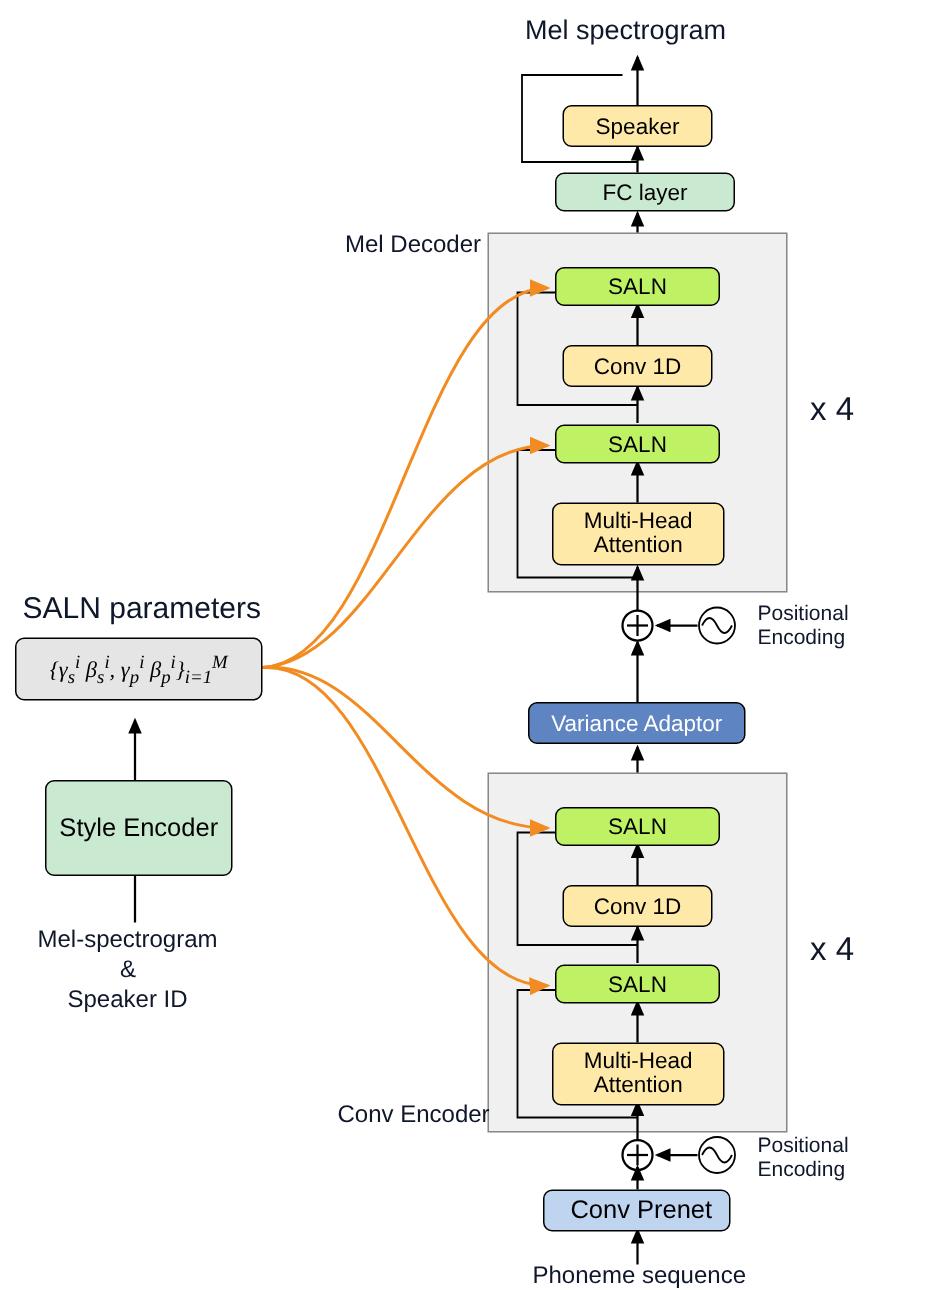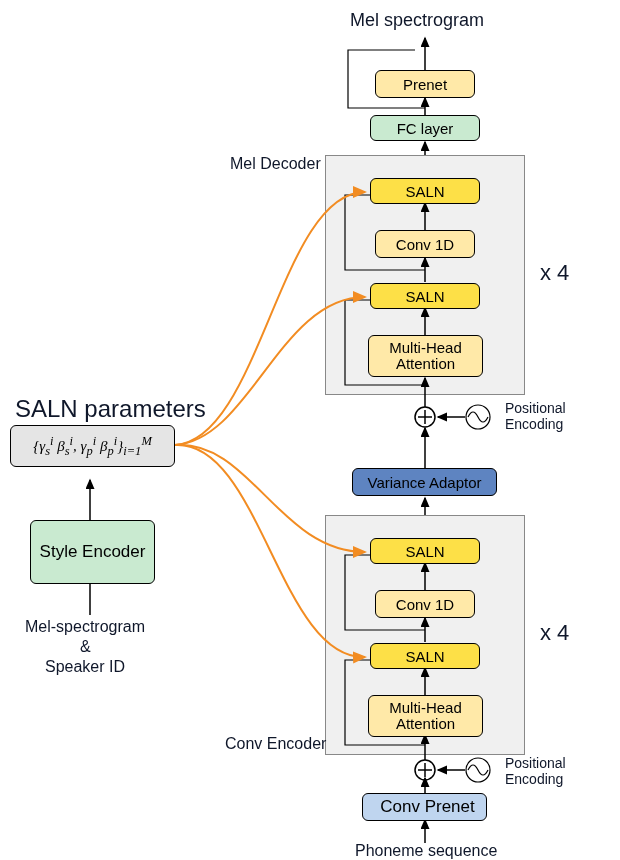--- a/index.html
+++ b/index.html
@@ -18,23 +18,23 @@
     border: 1px solid #000;
     border-radius: 6px;
     text-align: center;
     display: flex;
     align-items: center;
     justify-content: center;
     padding: 4px 8px;
   }
   .yellow { background: #ffe9a8; }
   .green  { background: #c9ead0; }
-  .orange { background: #fde047; color:#000;text-align:center; }
+  .orange { background: #bef264; color:#000;text-align:center; }
   .blue   { background: #bfd5ef; padding-left: 14px; }
-  .deepblue { background: #5e84c1; color:#000000; }
+  .deepblue { background: #5e84c1; color:#ffffff; }
   .purple { background: #e5e5e5; }
   .greybox {
     position:absolute;
     background:#f0f0f0;
     border:1px solid #888;
   }
   .label {
     position:absolute;
     font-size:16px;
     color:#0f172a;
@@ -120,23 +120,23 @@
   <line x1="90" y1="520" x2="90" y2="480" stroke="#000" stroke-width="1.5" marker-end="url(#arrow)"></line>
 
   <path d="M175,445 C260,440 280,660 365,657" fill="none" stroke="#f28c22" stroke-width="2" marker-end="url(#arrowO)"></path>
   <path d="M175,445 C250,440 280,552 365,552" fill="none" stroke="#f28c22" stroke-width="2" marker-end="url(#arrowO)"></path>
   <path d="M175,445 C250,440 280,297 365,297" fill="none" stroke="#f28c22" stroke-width="2" marker-end="url(#arrowO)"></path>
   <path d="M175,445 C260,440 280,192 365,192" fill="none" stroke="#f28c22" stroke-width="2" marker-end="url(#arrowO)"></path>
 </svg>
 
 <div class="label" style="left:350px; top:10px; font-size:18px;">Mel spectrogram</div>
 
-<div class="block yellow" style="left:375px; top:70px; width:100px; height:28px;">Prenet</div>
+<div class="block yellow" style="left:375px; top:70px; width:100px; height:28px;">Speaker</div>
 
-<div class="block green" style="left:370px; top:115px; width:110px; height:26px;">FC layer</div>
+<div class="block green" style="left:370px; top:115px; width:120px; height:26px;">FC layer</div>
 
 <div class="label" style="left:230px; top:155px;">Mel Decoder</div>
 
 <div class="label" style="left:540px; top:260px; font-size:22px;">x 4</div>
 
 <div class="block orange" style="left:370px; top:178px; width:110px; height:26px;">SALN</div>
 <div class="block yellow" style="left:375px; top:230px; width:100px; height:28px;">Conv 1D</div>
 <div class="block orange" style="left:370px; top:283px; width:110px; height:26px;">SALN</div>
 <div class="block yellow" style="left:368px; top:335px; width:115px; height:42px; line-height:1.1;">Multi-Head Attention</div>
 
@@ -152,21 +152,21 @@
 <div class="block yellow" style="left:375px; top:590px; width:100px; height:28px;">Conv 1D</div>
 <div class="block orange" style="left:370px; top:643px; width:110px; height:26px;">SALN</div>
 <div class="block yellow" style="left:368px; top:695px; width:115px; height:42px; line-height:1.1;">Multi-Head Attention</div>
 
 <div class="label small" style="left:505px; top:755px; width:90px;">Positional Encoding</div>
 
 <div class="block blue" style="left:362px; top:793px; width:125px; height:28px; font-size:17px;">Conv Prenet</div>
 
 <div class="label" style="left:355px; top:842px;">Phoneme sequence</div>
 
-<div class="label" style="left:15px; top:395px; font-size:24px;">SALN parameters</div>
+<div class="label" style="left:15px; top:395px; font-size:20px;">SALN parameters</div>
 
 <div class="block purple math" style="left:10px; top:425px; width:165px; height:42px; font-size:15px;">
   <span>{<i>γ</i><sub>s</sub><sup>i</sup>&nbsp;<i>β</i><sub>s</sub><sup>i</sup>,&nbsp;<i>γ</i><sub>p</sub><sup>i</sup>&nbsp;<i>β</i><sub>p</sub><sup>i</sup>}<sub>i=1</sub><sup>M</sup></span>
 </div>
 
 <div class="block green" style="left:30px; top:520px; width:125px; height:64px; font-size:17px;">Style Encoder</div>
 
 <div class="label" style="left:25px; top:618px;">Mel-spectrogram</div>
 <div class="label" style="left:80px; top:638px;">&amp;</div>
 <div class="label" style="left:45px; top:658px;">Speaker ID</div>

